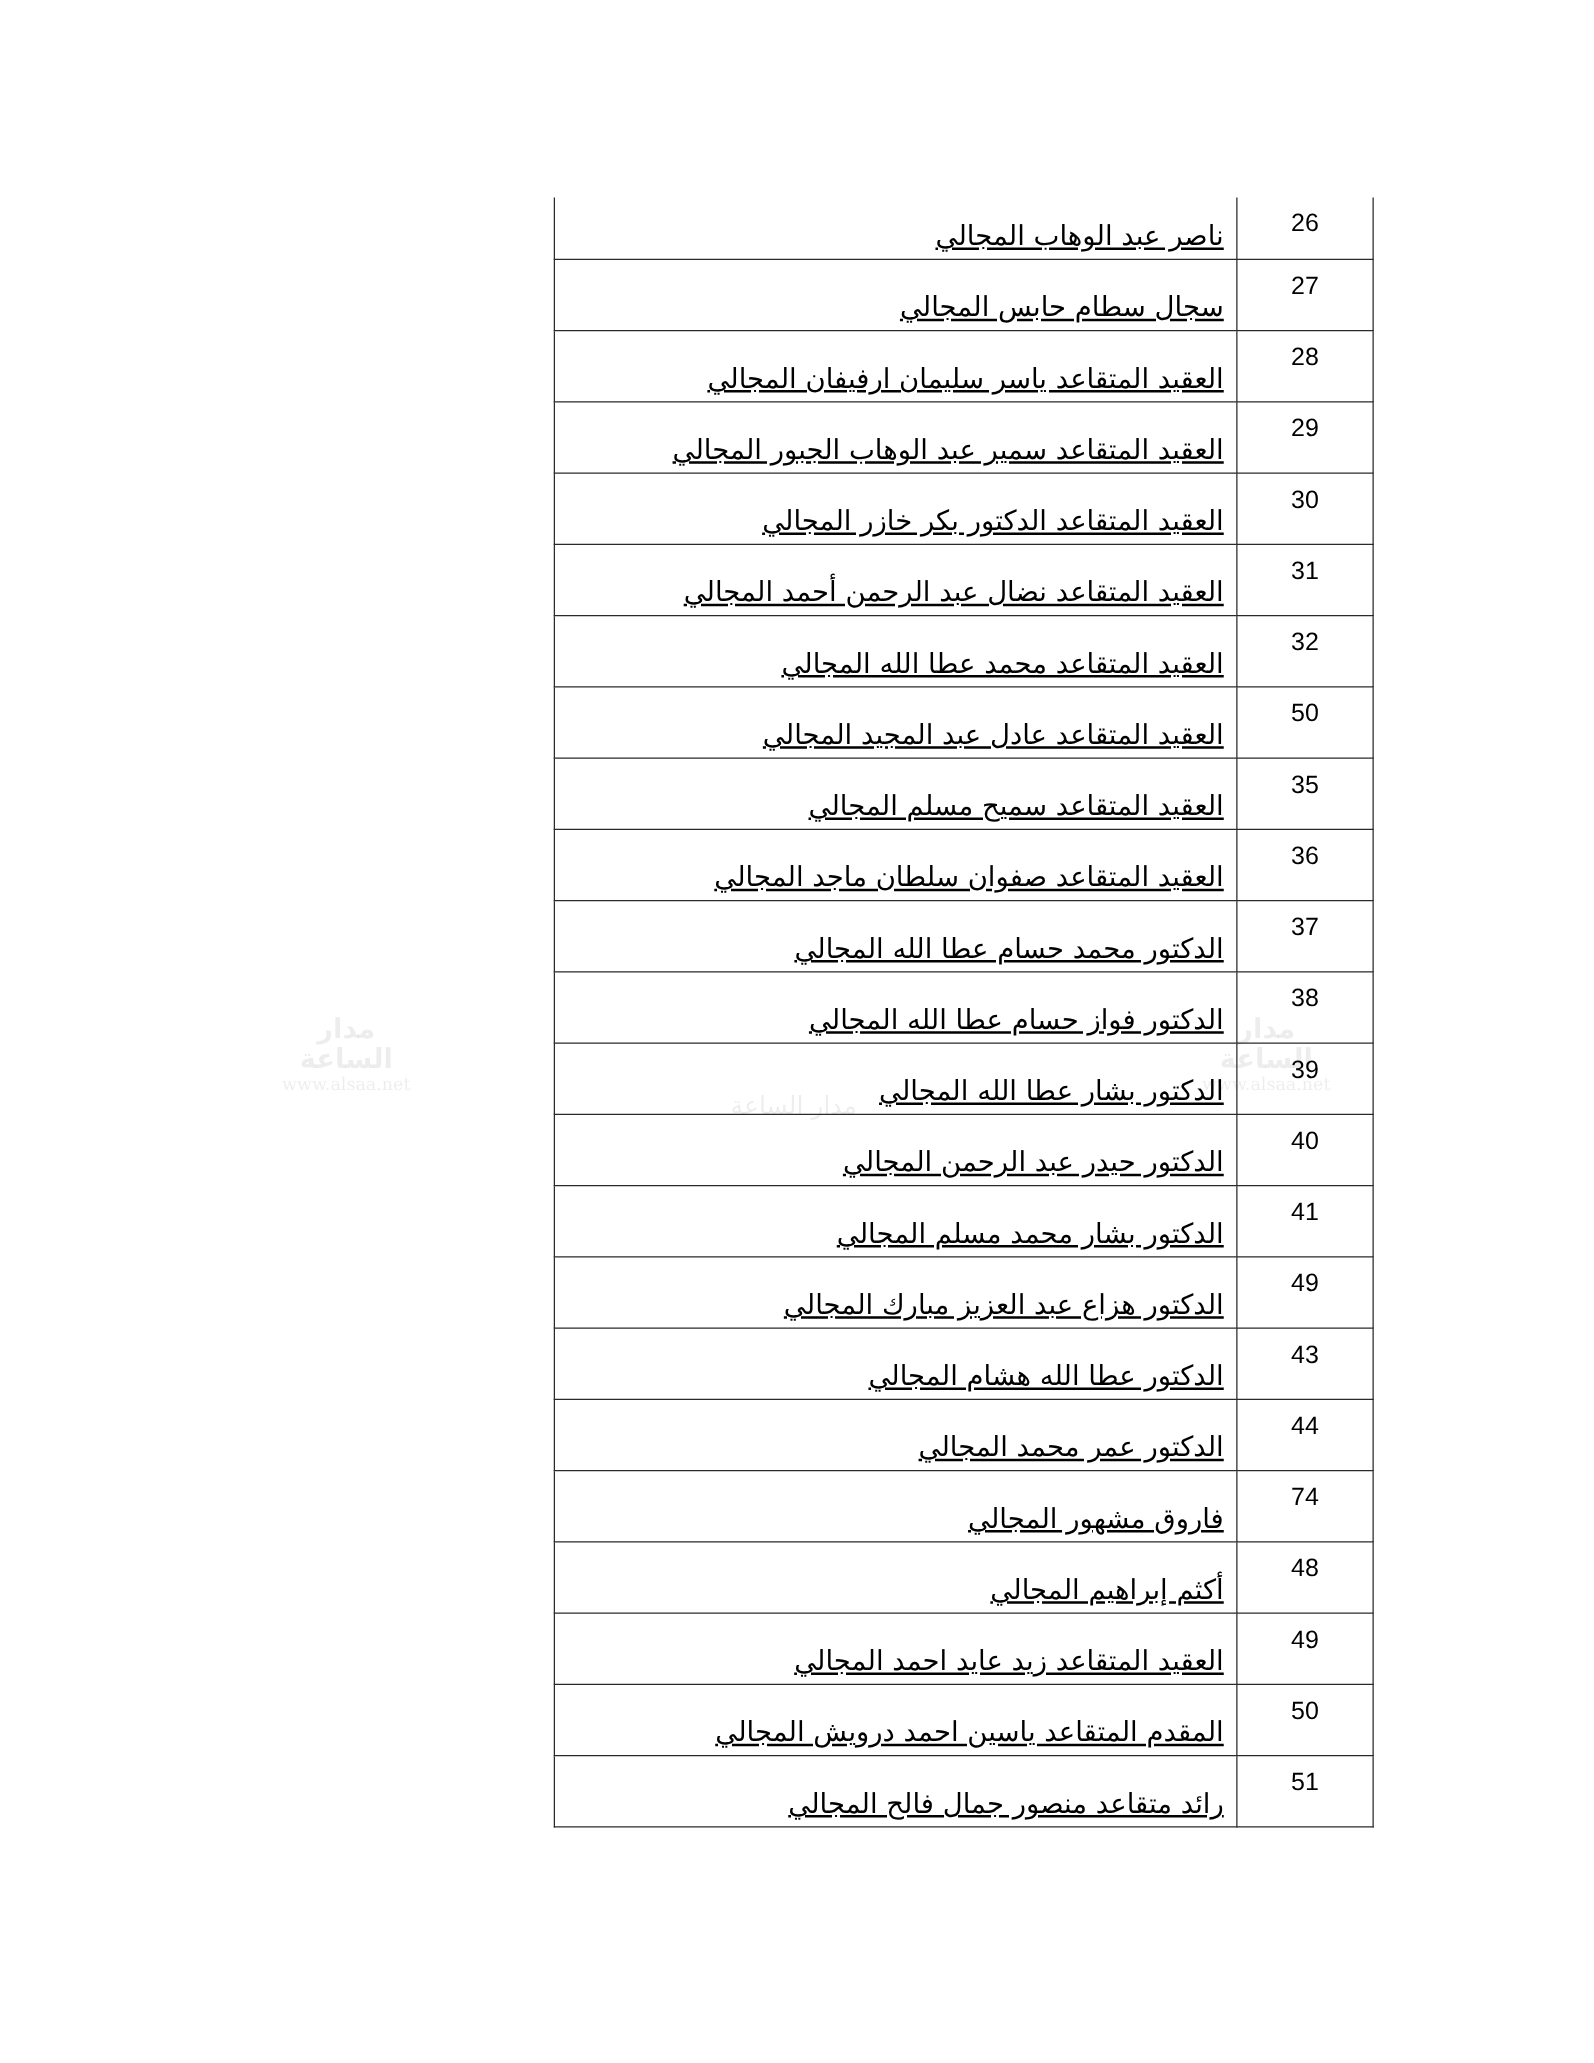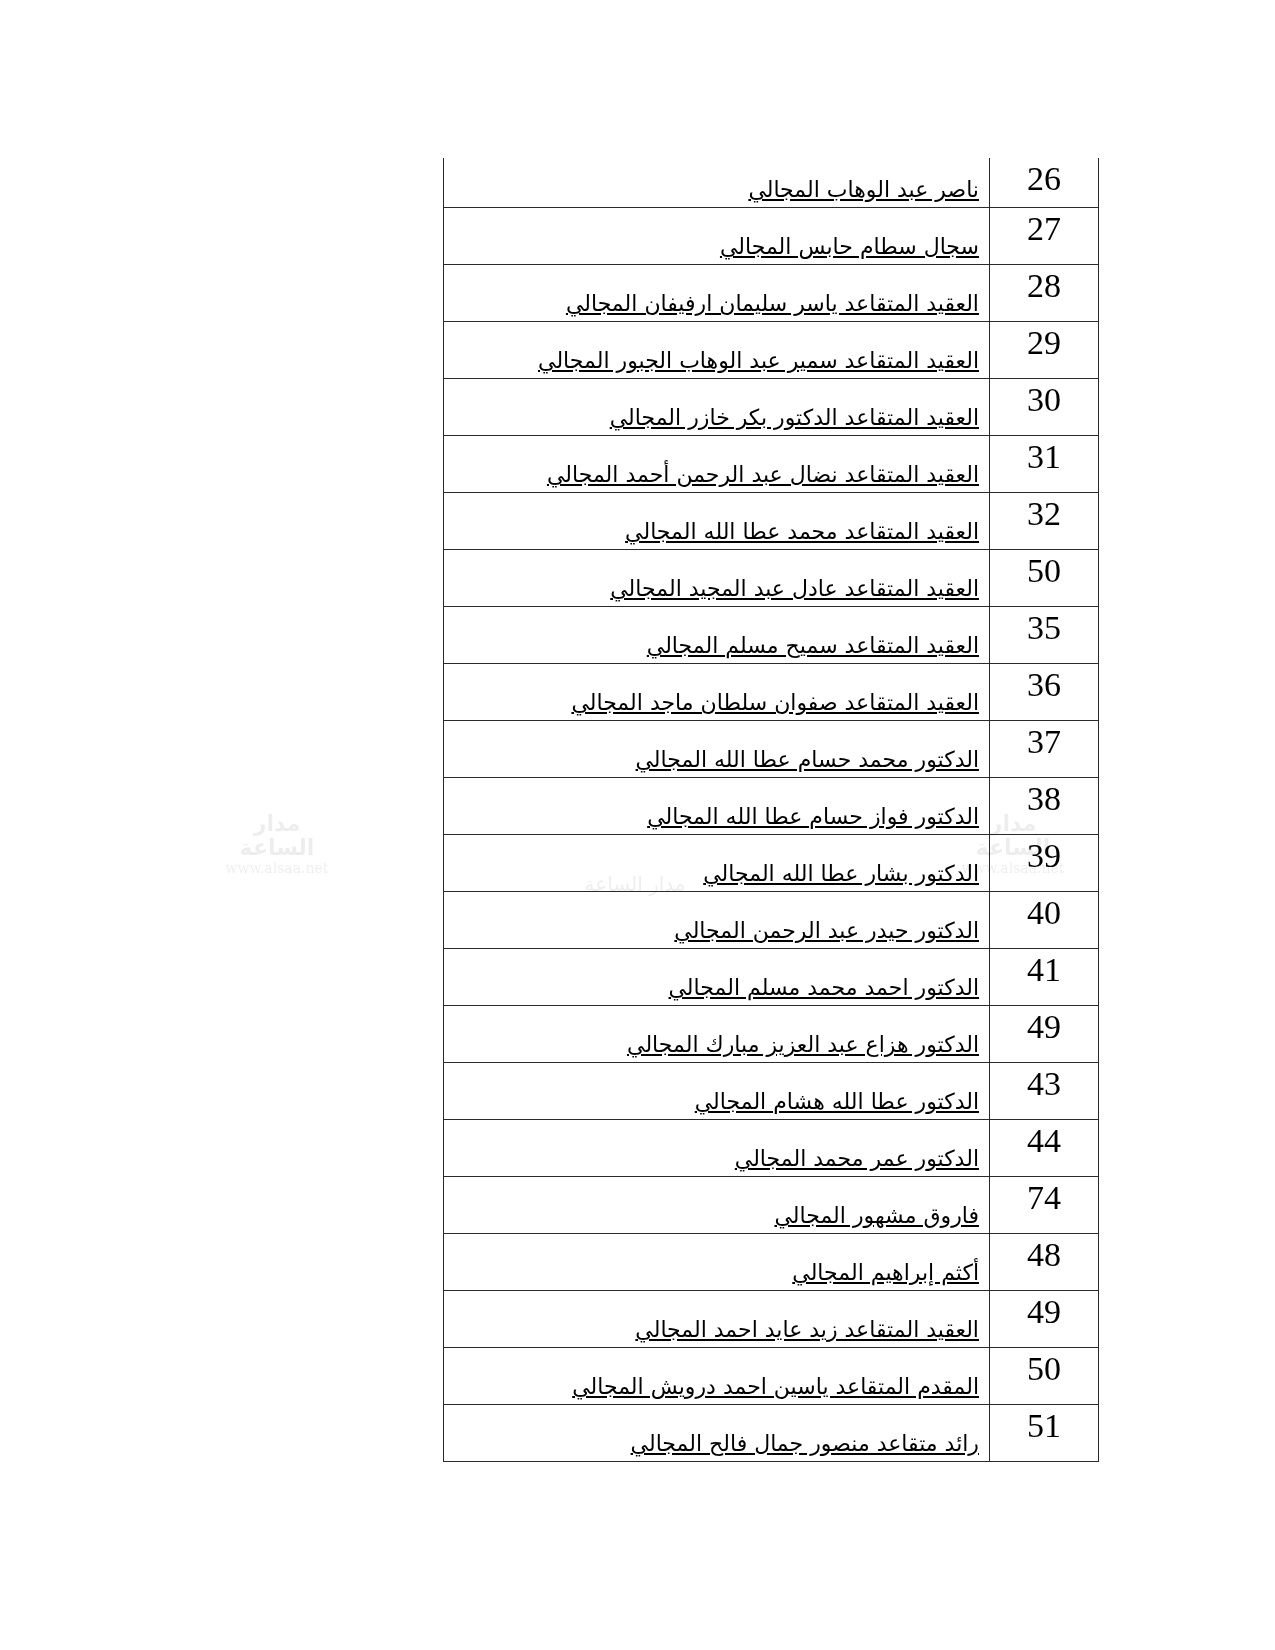--- a/index.html
+++ b/index.html
@@ -37,22 +37,22 @@
       height: 50px;
     }
     table.names tr:first-child td {
       height: 43px;
     }
     td.num {
       width: 108px;
       border-right: 1.5px solid #2a2a2a;
       border-left: 1.5px solid #2a2a2a;
       text-align: center;
-      font-family: Liberation Serif, serif;
-      font-size: 34px;
+      font-family: Liberation Sans, sans-serif;
+      font-size: 20px;
       vertical-align: top !important;
       padding-top: 6px !important;
       line-height: 30px;
     }
     td.name {
       border-left: 1.5px solid #2a2a2a;
       text-align: right;
       padding-right: 10px !important;
       padding-bottom: 2px !important;
       font-size: 22px;
@@ -145,21 +145,21 @@
       <tr>
         <td class="num">39</td>
         <td class="name">الدكتور بشار عطا الله المجالي</td>
       </tr>
       <tr>
         <td class="num">40</td>
         <td class="name">الدكتور حيدر عبد الرحمن المجالي</td>
       </tr>
       <tr>
         <td class="num">41</td>
-        <td class="name">الدكتور احمد محمد مسلم المجالي</td>
+        <td class="name">الدكتور بشار محمد مسلم المجالي</td>
       </tr>
       <tr>
         <td class="num">49</td>
         <td class="name">الدكتور هزاع عبد العزيز مبارك المجالي</td>
       </tr>
       <tr>
         <td class="num">43</td>
         <td class="name">الدكتور عطا الله هشام المجالي</td>
       </tr>
       <tr>

